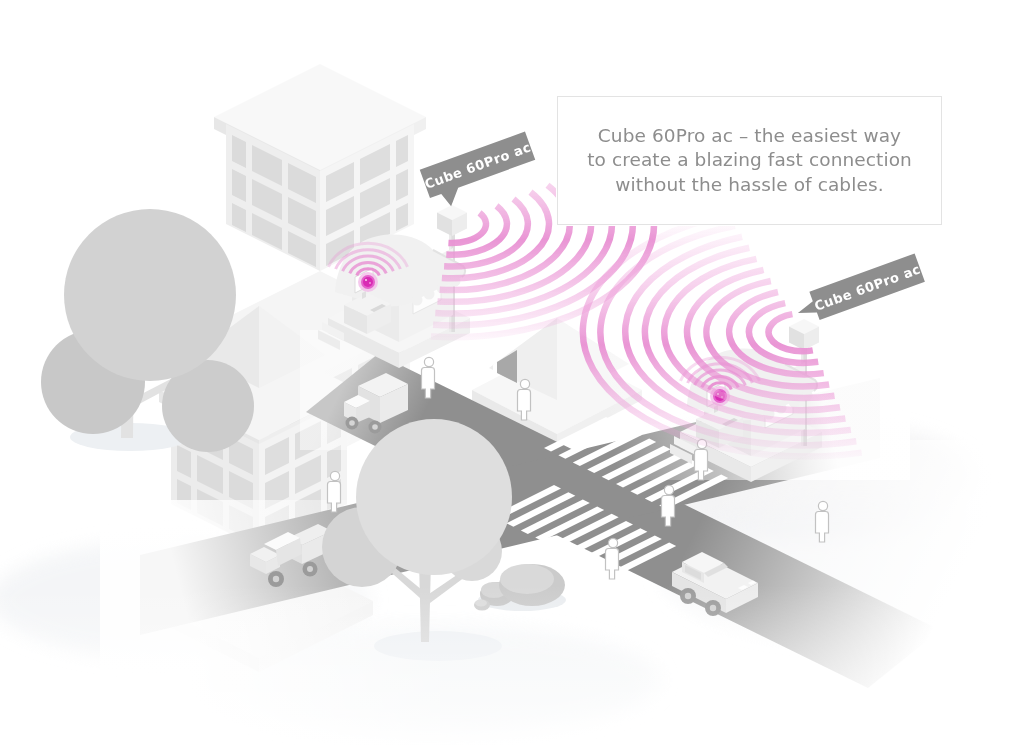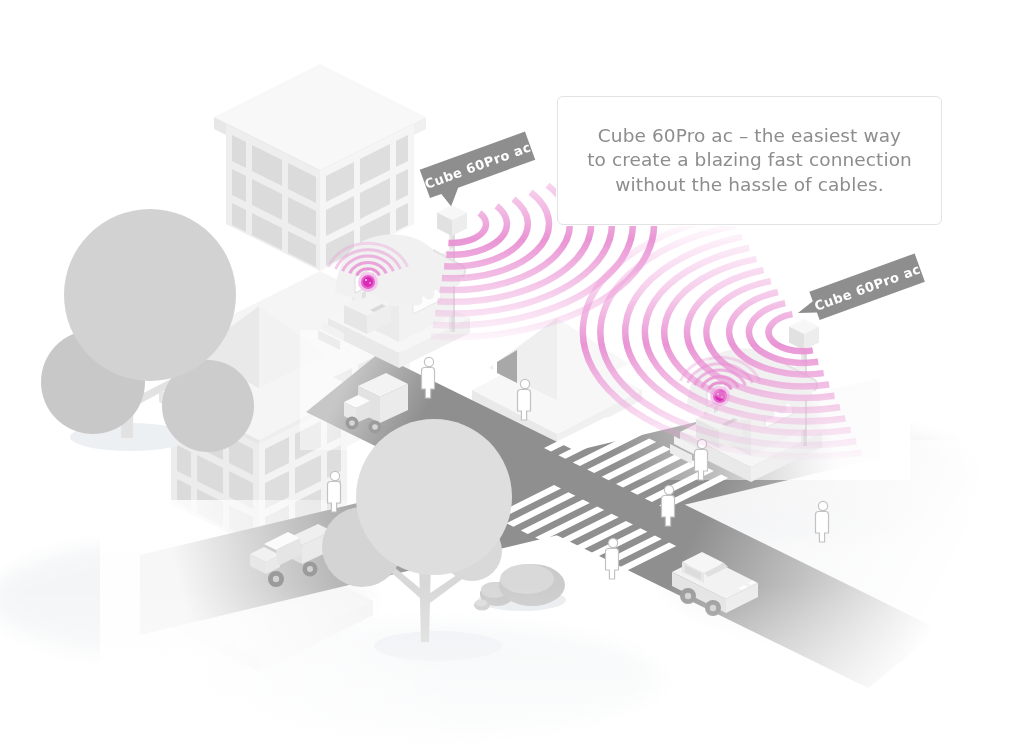--- a/index.html
+++ b/index.html
@@ -1,19 +1,19 @@
 <!DOCTYPE html>
 <html><head>
 <meta charset="utf-8">
 <style>
   html,body{margin:0;padding:0;background:#ffffff;}
   #stage{position:relative;width:1024px;height:745px;overflow:hidden;background:#ffffff;
          font-family:"DejaVu Sans","Liberation Sans",sans-serif;}
   .infobox{position:absolute;left:557px;top:96px;width:385px;height:129px;box-sizing:border-box;
-           background:#ffffff;border:1.5px solid #e3e3e3;border-radius:6px;z-index:1;
+           background:#ffffff;border:1.5px solid #e3e3e3;border-radius:0;z-index:1;
            display:flex;flex-direction:column;justify-content:center;text-align:center;
            color:#8d8d8d;font-size:18.5px;line-height:24.5px;letter-spacing:.1px;}
   svg.scene{position:absolute;left:0;top:0;z-index:2;pointer-events:none;}
   svg.scene text{font-family:"DejaVu Sans","Liberation Sans",sans-serif;}
   .banner-text{fill:#ffffff;font-size:13px;font-weight:bold;letter-spacing:.5px;}
 </style>
 </head>
 <body>
 
 <div id="stage">

